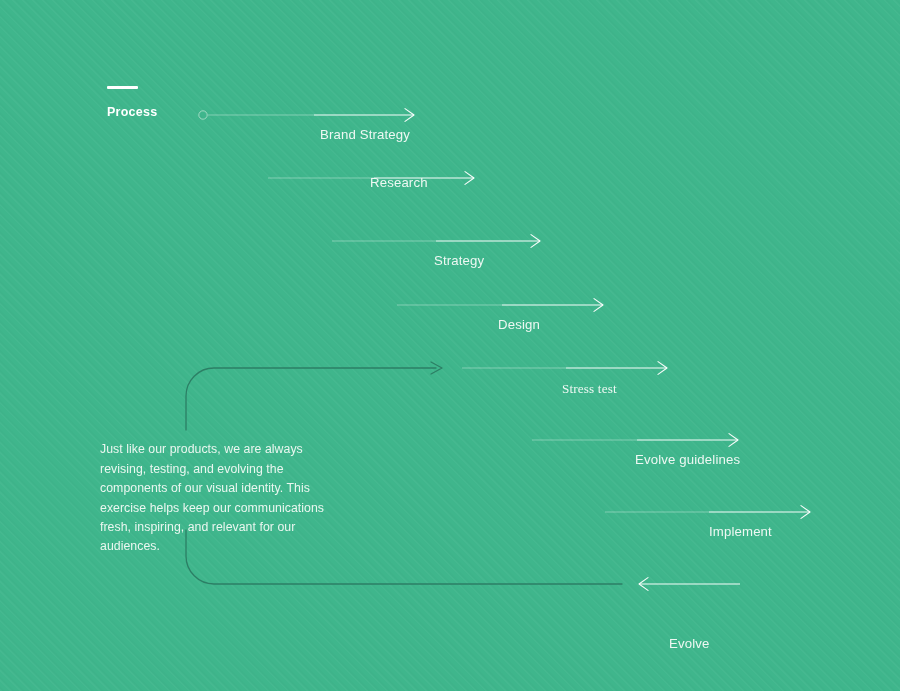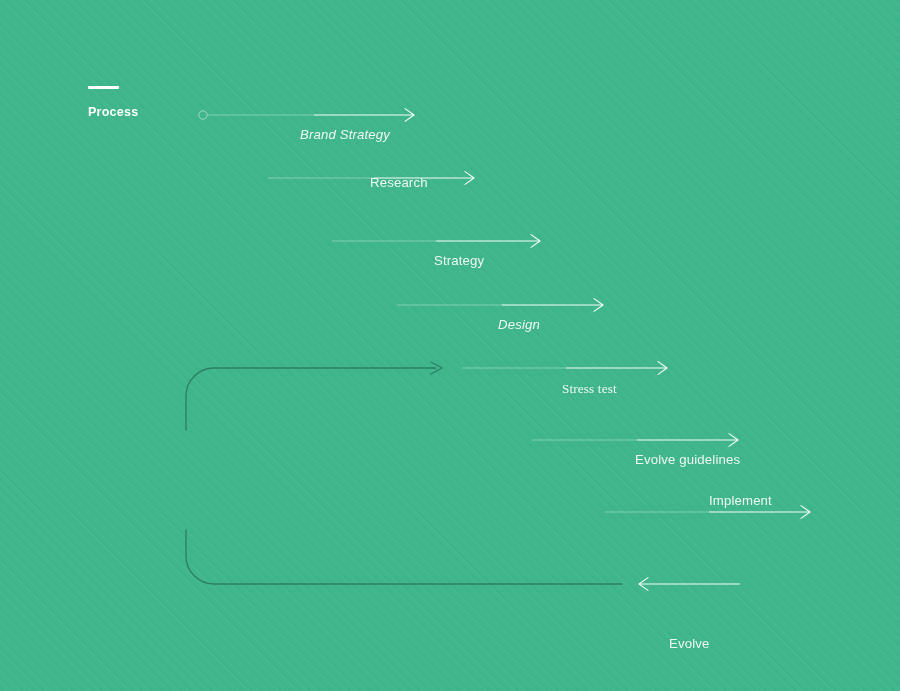--- a/index.html
+++ b/index.html
@@ -17,21 +17,21 @@
         rgba(0,0,0,0.016) 2px,
         rgba(0,0,0,0.016) 3px,
         rgba(255,255,255,0.000) 4px,
         rgba(255,255,255,0.000) 7px);
     overflow:hidden;
   }
   #loopsvg{position:absolute;left:0;top:0;width:900px;height:691px;}
   #arrowlayer{position:absolute;left:0;top:0;width:900px;height:691px;}
 
   
-  .proc-wrap{position:absolute;left:88px;top:86px;}
+  .proc-wrap{position:absolute;left:107px;top:86px;}
   .proc-bar{width:31px;height:3px;background:#ffffff;border-radius:1px;}
   .proc-label{
     margin-top:17px;color:#ffffff;font-size:12.5px;font-weight:bold;
     letter-spacing:.25px;line-height:1;
   }
 
   
   .body-copy{
     position:absolute;left:100px;top:428px;width:240px;
     color:#eaf7f0;font-size:12.3px;line-height:19.4px;
@@ -113,25 +113,26 @@
         <line x1="639" y1="584" x2="740" y2="584" stroke="#ffffff" stroke-width="1.15" opacity="0.95"></line>
         <path d="M 648 577.6 L 639 584 L 648 590.4" fill="none" stroke="#ffffff" stroke-width="1.15" stroke-linecap="round" stroke-linejoin="round" opacity="0.95"></path>
       </g>
     </svg>
 
   <div class="proc-wrap">
     <div class="proc-bar"></div>
     <div class="proc-label">Process</div>
   </div>
 
+  <p class="body-copy">Just like our products, we are always revising, testing, and evolving the components of our visual identity. This exercise helps keep our communications fresh, inspiring, and relevant for our audiences.</p>
 
   <div id="labels">
-      <div class="step-label" style="left: 300px; top: 128px; font-style: italic;">Brand Strategy</div>
+      <div class="step-label" style="left: 320px; top: 128px;">Brand Strategy</div>
       <div class="step-label" style="left: 370px; top: 176px;">Research</div>
       <div class="step-label" style="left: 434px; top: 254px;">Strategy</div>
-      <div class="step-label" style="left: 498px; top: 318px; font-style: italic;">Design</div>
+      <div class="step-label" style="left: 498px; top: 318px;">Design</div>
       <div class="step-label" style="left: 562px; top: 382px; font-family: Liberation Serif, serif;">Stress test</div>
       <div class="step-label" style="left: 635px; top: 453px;">Evolve guidelines</div>
-      <div class="step-label" style="left: 709px; top: 494px; text-align: right;">Implement</div>
+      <div class="step-label" style="left: 709px; top: 525px; text-align: right;">Implement</div>
       <div class="step-label" style="left: 669px; top: 597px; margin-top: 40px;">Evolve</div>
     </div>
 
 </div>
 
 </body></html>

